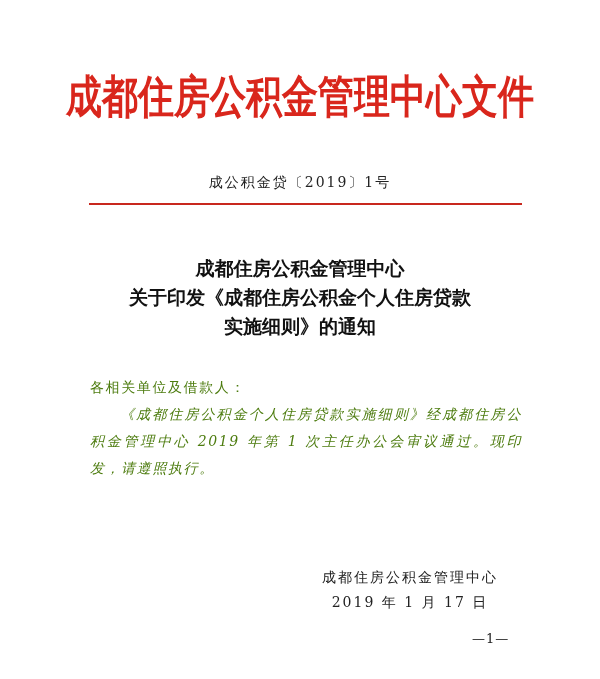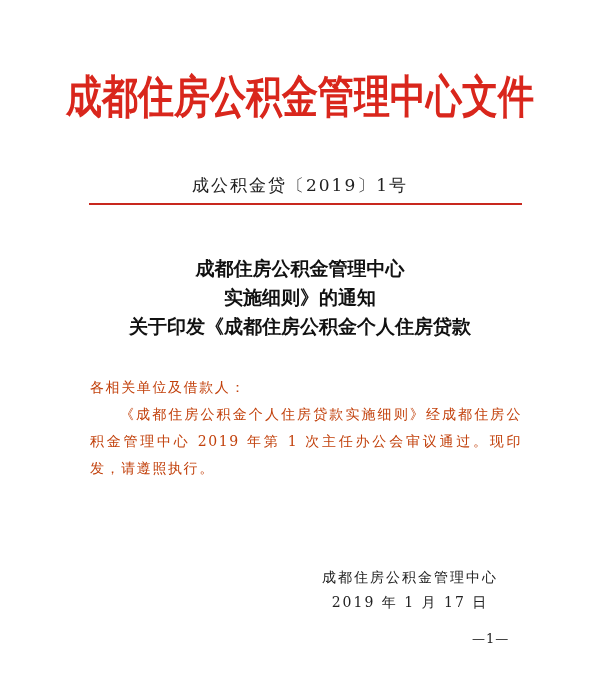--- a/index.html
+++ b/index.html
@@ -29,21 +29,21 @@
       line-height: 50px;
       transform: scaleY(1.25);
       transform-origin: center top;
     }
     .doc-number {
       position: absolute;
       left: 0;
       top: 174px;
       width: 600px;
       text-align: center;
-      font-size: 17px;
+      font-size: 14px;
       letter-spacing: 2px;
       color: #222;
     }
     .red-rule {
       position: absolute;
       left: 89px;
       top: 203px;
       width: 433px;
       height: 2px;
       background: #c8281e;
@@ -60,26 +60,26 @@
       color: #111;
     }
     .notice-title div { white-space: nowrap; }
     .body-text {
       position: absolute;
       left: 90px;
       top: 374px;
       width: 432px;
       font-size: 14px;
       line-height: 27px;
-      color: #c2410c;
+      color: #4d7c0f;
       letter-spacing: 1.6px;
     }
     .body-text p { margin: 0; }
     .salutation { }
-    .para { text-indent: 30px; text-align: justify; }
+    .para { text-indent: 30px; text-align: justify; font-style: italic; }
     .closing { text-indent: 30px; }
     .signature {
       position: absolute;
       left: 322px;
       top: 565px;
       font-size: 14px;
       letter-spacing: 2px;
       line-height: 25px;
       color: #222;
       text-align: center;
@@ -99,22 +99,22 @@
 <body>
 
 <div class="header-title">成都住房公积金管理中心文件</div>
 
 <div class="doc-number">成公积金贷〔2019〕1号</div>
 
 <div class="red-rule"></div>
 
 <div class="notice-title">
   <div>成都住房公积金管理中心</div>
+  <div>关于印发《成都住房公积金个人住房贷款</div>
   <div>实施细则》的通知</div>
-  <div>关于印发《成都住房公积金个人住房贷款</div>
 </div>
 
 <div class="body-text">
   <p class="salutation">各相关单位及借款人：</p>
   <p class="para">《成都住房公积金个人住房贷款实施细则》经成都住房公积金管理中心 2019 年第 1 次主任办公会审议通过。现印发，请遵照执行。</p>
 </div>
 
 <div class="signature">
   <div class="sig-org">成都住房公积金管理中心</div>
   <div class="sig-date">2019 年 1 月 17 日</div>

